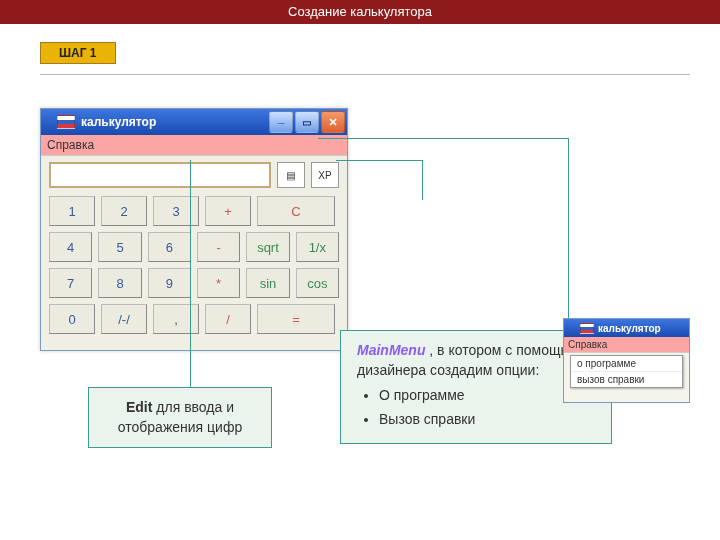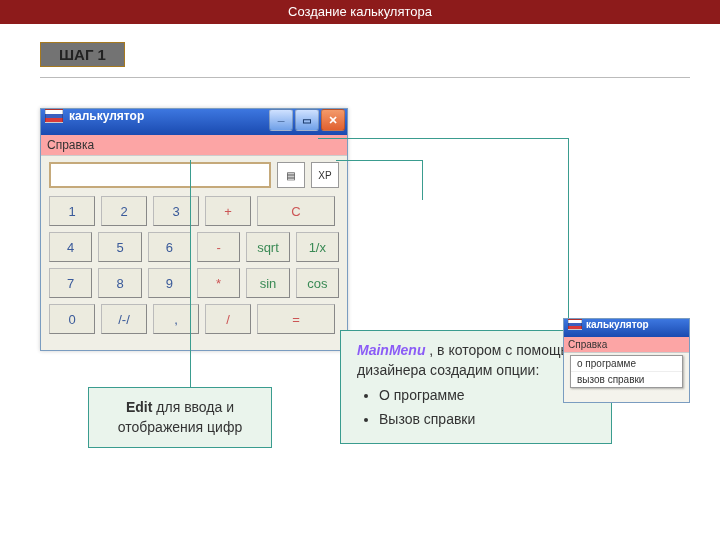--- a/index.html
+++ b/index.html
@@ -1,34 +1,34 @@
 <!DOCTYPE html>
 <html><head>
 <meta charset="utf-8">
 <style>
   body { margin:0; font-family: Arial, sans-serif; font-size:13px; color:#333; background:#fff; }
   .page { width:720px; height:540px; position:relative; }
   .topbar { background:#8d1b1b; color:#fff; height:24px; line-height:24px; text-align:center; font-size:13px; }
   .headrow { padding:18px 30px 4px 40px; display:flex; align-items:center; }
-  .step { background:#737373; border:1px solid #a6791f; padding:3px 18px; font-weight:bold; font-size:15px; color:#222; }
+  .step { background:#eab308; border:1px solid #a6791f; padding:3px 18px; font-weight:bold; font-size:12px; color:#222; }
   .begin { margin-left:106px; color:#8d3b1b; font-size:15px; }
   .hr { margin:6px 30px 0 40px; height:1px; background:#bbb; }
   .lead { position:absolute; left:376px; top:100px; font-size:15px; color:#333; line-height:1.35; width:320px; }
   .callout { position:absolute; background:#eaf4ec; border:1px solid #3a9c8f; padding:10px 16px; font-size:14px; line-height:1.4; }
   .callout b, .callout strong { font-weight:bold; }
   .edit-callout { left:88px; top:387px; width:150px; text-align:center; }
   .xp-callout { left:410px; top:198px; width:210px; }
   .menu-callout { left:340px; top:330px; width:238px; }
   .menu-callout ul { margin:6px 0 0 0; padding-left:22px; }
   .menu-callout li { margin-bottom:4px; }
   .green { color:#8b5cf6;font-style:italic; }
 
   
   .win { position:absolute; left:40px; top:108px; width:306px; border:1px solid #7a9cc0; box-shadow:0 0 4px rgba(0,0,0,.2); background:#f0efe6; }
-  .titlebar { display:flex; align-items:flex-start; background:linear-gradient(#3d77e0,#1a4ab0); color:#fff; height:26px; font-size:12px; font-weight:bold; padding-left:4px; }
+  .titlebar { display:flex; align-items:center; background:linear-gradient(#3d77e0,#1a4ab0); color:#fff; height:26px; font-size:12px; font-weight:bold; padding-left:16px; }
   .titlebar .flag { width:16px; height:12px; background:linear-gradient(#fff 33%,#3b5fbf 33% 66%,#d83a3a 66%); margin-right:6px; border:1px solid rgba(0,0,0,.2); }
   .titlebar .ttl { flex:1; }
   .winbtns { display:flex; gap:2px; padding-right:2px; }
   .wbtn { width:22px; height:20px; border-radius:3px; display:flex; align-items:center; justify-content:center; font-size:12px; font-weight:bold; border:1px solid rgba(0,0,0,.2); }
   .wmin,.wmax { background:linear-gradient(#cfe1ff,#6fa0e8); color:#1a3a6a; }
   .wclose { background:linear-gradient(#f39a6a,#e06030); color:#fff; }
   .wmin::after{content:"_"; position:relative; top:-4px;}
   .wmax::after{content:"▭"; font-size:10px;}
   .wclose::after{content:"✕"; font-size:11px;}
   .menubar { background:#fca5a5; font-size:12px; padding:3px 6px; border-bottom:1px solid #ccc; }

